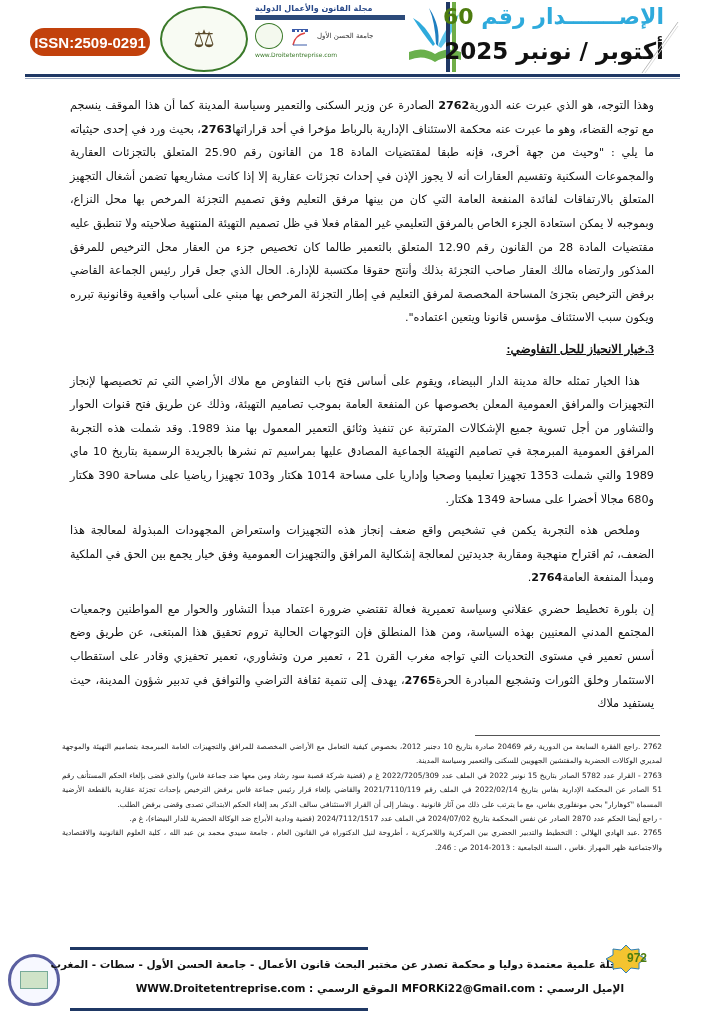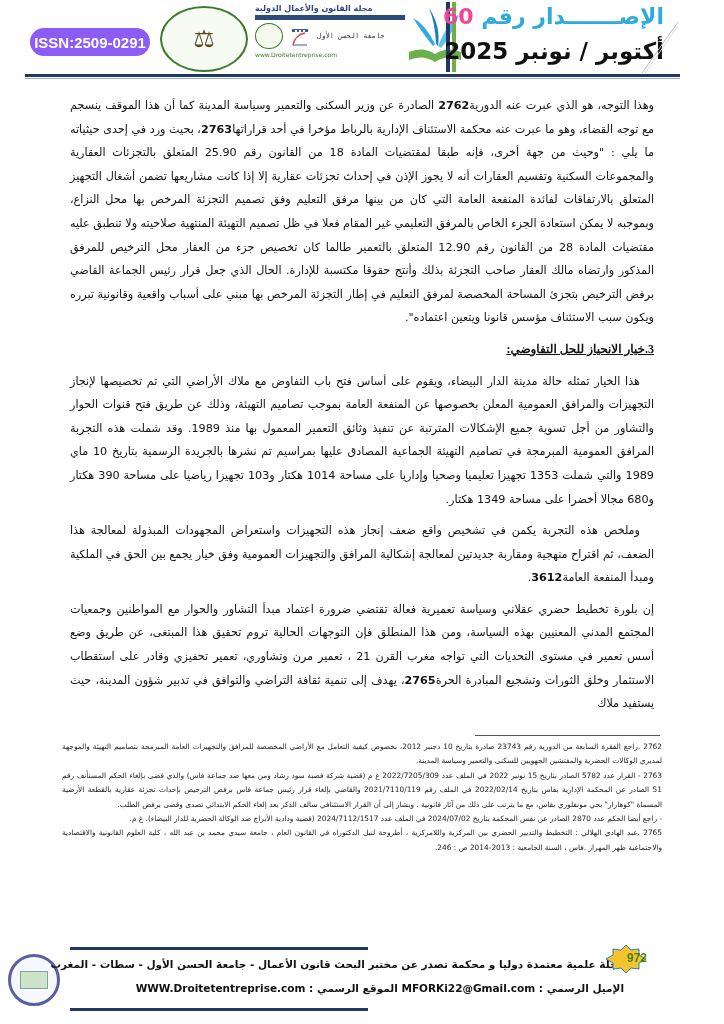--- a/index.html
+++ b/index.html
@@ -5,49 +5,49 @@
     html, body { margin: 0; padding: 0; }
     body {
       width: 724px; height: 1024px; background: #ffffff; overflow: hidden;
       font-family: "DejaVu Sans", "Liberation Sans", sans-serif; color: #111;
       position: relative;
     }
     
     .header { position: absolute; left: 0; top: 0; width: 724px; height: 78px; }
     .issn {
       position: absolute; left: 30px; top: 28px; width: 120px; height: 28px;
-      background: #8b5cf6; border-radius: 14px; color: #fff; direction: ltr;
+      background: #c2410c; border-radius: 14px; color: #fff; direction: ltr;
       font-family: "Liberation Sans", sans-serif; font-size: 15px; font-weight: bold;
       display: flex; align-items: center; justify-content: center;
     }
     .lab-seal {
       position: absolute; left: 160px; top: 6px; width: 84px; height: 62px;
       border: 2px solid #3b7a2a; border-radius: 50%; background: #f8fbf3;
       display: flex; align-items: center; justify-content: center;
     }
     .lab-seal .scale { font-size: 24px; color: #5a4a2a; }
     .journal-banner {
       position: absolute; left: 255px; top: 4px; width: 150px; height: 62px;
     }
     .jb-title { font-size: 8px; color: #2a4a8a; text-align: left; white-space: nowrap; font-weight: bold; }
     .jb-strip { height: 5px; background: #2c4a7a; margin: 2px 0 3px; }
     .jb-logos { display: flex; gap: 6px; align-items: center; direction: ltr; }
     .jb-mini-seal { width: 26px; height: 24px; border: 1.5px solid #3b7a2a; border-radius: 50%; background: #f4f9ee; }
-    .jb-uni { font-size: 7px; color: #333; font-family: Liberation Mono, monospace; }
+    .jb-uni { font-size: 7px; color: #333; }
     .jb-url { font-size: 6px; color: #3b7a2a; direction: ltr; text-align: left; margin-top: 2px; }
     .book-logo {
       position: absolute; left: 405px; top: 4px; width: 60px; height: 64px;
     }
     .vbar1 { position: absolute; left: 446px; top: 2px; width: 4px; height: 70px; background: #1f3864; }
     .vbar2 { position: absolute; left: 452px; top: 2px; width: 4px; height: 70px; background: #70ad47; }
     .issue-line {
       position: absolute; right: 60px; top: 4px; font-size: 22px; font-weight: bold;
       color: #2eaadc; white-space: nowrap;
     }
-    .issue-line .num { color: #ec4899; margin-left: 44px; }
+    .issue-line .num { color: #4d7c0f; margin-left: 44px; }
     .date-line {
       position: absolute; right: 60px; top: 38px; font-size: 23px; font-weight: bold; color: #111;
       white-space: nowrap;
     }
     .slash-deco { position: absolute; left: 640px; top: 20px; width: 40px; height: 55px; }
     .header-rule { position: absolute; left: 25px; top: 74px; width: 655px; height: 3px; background: #1f3864; }
     .header-rule2 { position: absolute; left: 25px; top: 78px; width: 655px; height: 1px; background: #9aa8c0; }
 
     
     .content {
@@ -142,28 +142,28 @@
   <div class="header-rule2"></div>
 </div>
 
 <div class="content">
   <p><span>وهذا التوجه، هو الذي عبرت عنه الدورية</span><b>2762</b><span> الصادرة عن وزير السكنى والتعمير وسياسة المدينة كما أن هذا الموقف ينسجم مع توجه القضاء، وهو ما عبرت عنه محكمة الاستئناف الإدارية بالرباط مؤخرا في أحد قراراتها</span><b>2763</b><span>، بحيث ورد في إحدى حيثياته ما يلي : "وحيث من جهة أخرى، فإنه طبقا لمقتضيات المادة 18 من القانون رقم 25.90 المتعلق بالتجزئات العقارية والمجموعات السكنية وتقسيم العقارات أنه لا يجوز الإذن في إحداث تجزئات عقارية إلا إذا كانت مشاريعها تضمن أشغال التجهيز المتعلق بالارتفاقات لفائدة المنفعة العامة التي كان من بينها مرفق التعليم وفق تصميم التجزئة المرخص بها محل النزاع، وبموجبه لا يمكن استعادة الجزء الخاص بالمرفق التعليمي غير المقام فعلا في ظل تصميم التهيئة المنتهية صلاحيته ولا تنطبق عليه مقتضيات المادة 28 من القانون رقم 12.90 المتعلق بالتعمير طالما كان تخصيص جزء من العقار محل الترخيص للمرفق المذكور وارتضاه مالك العقار صاحب التجزئة بذلك وأنتج حقوقا مكتسبة للإدارة. الحال الذي جعل قرار رئيس الجماعة القاضي برفض الترخيص بتجزئ المساحة المخصصة لمرفق التعليم في إطار التجزئة المرخص بها مبني على أسباب واقعية وقانونية تبرره ويكون سبب الاستئناف مؤسس قانونا ويتعين اعتماده".</span></p>
 
   <p class="section-heading">3.خيار الانحياز للحل التفاوضي:</p>
 
   <p class="indent">هذا الخيار تمثله حالة مدينة الدار البيضاء، ويقوم على أساس فتح باب التفاوض مع ملاك الأراضي التي تم تخصيصها لإنجاز التجهيزات والمرافق العمومية المعلن بخصوصها عن المنفعة العامة بموجب تصاميم التهيئة، وذلك عن طريق فتح قنوات الحوار والتشاور من أجل تسوية جميع الإشكالات المترتبة عن تنفيذ وثائق التعمير المعمول بها منذ 1989. وقد شملت هذه التجربة المرافق العمومية المبرمجة في تصاميم التهيئة الجماعية المصادق عليها بمراسيم تم نشرها بالجريدة الرسمية بتاريخ 10 ماي 1989 والتي شملت 1353 تجهيزا تعليميا وصحيا وإداريا على مساحة 1014 هكتار و103 تجهيزا رياضيا على مساحة 390 هكتار و680 مجالا أخضرا على مساحة 1349 هكتار.</p>
 
-  <p class="indent"><span>وملخص هذه التجربة يكمن في تشخيص واقع ضعف إنجاز هذه التجهيزات واستعراض المجهودات المبذولة لمعالجة هذا الضعف، ثم اقتراح منهجية ومقاربة جديدتين لمعالجة إشكالية المرافق والتجهيزات العمومية وفق خيار يجمع بين الحق في الملكية ومبدأ المنفعة العامة</span><b>3612</b><span>.</span></p>
+  <p class="indent"><span>وملخص هذه التجربة يكمن في تشخيص واقع ضعف إنجاز هذه التجهيزات واستعراض المجهودات المبذولة لمعالجة هذا الضعف، ثم اقتراح منهجية ومقاربة جديدتين لمعالجة إشكالية المرافق والتجهيزات العمومية وفق خيار يجمع بين الحق في الملكية ومبدأ المنفعة العامة</span><b>2764</b><span>.</span></p>
 
   <p><span>إن بلورة تخطيط حضري عقلاني وسياسة تعميرية فعالة تقتضي ضرورة اعتماد مبدأ التشاور والحوار مع المواطنين وجمعيات المجتمع المدني المعنيين بهذه السياسة، ومن هذا المنطلق فإن التوجهات الحالية تروم تحقيق هذا المبتغى، عن طريق وضع أسس تعمير في مستوى التحديات التي تواجه مغرب القرن 21 ، تعمير مرن وتشاوري، تعمير تحفيزي وقادر على استقطاب الاستثمار وخلق الثورات وتشجيع المبادرة الحرة</span><b>2765</b><span>، يهدف إلى تنمية ثقافة التراضي والتوافق في تدبير شؤون المدينة، حيث يستفيد ملاك</span></p>
 </div>
 
 <div class="fn-rule"></div>
 <div class="footnotes">
-  <p>2762 .راجع الفقرة السابعة من الدورية رقم 23743 صادرة بتاريخ 10 دجنبر 2012، بخصوص كيفية التعامل مع الأراضي المخصصة للمرافق والتجهيزات العامة المبرمجة بتصاميم التهيئة والموجهة لمديري الوكالات الحضرية والمفتشين الجهويين للسكنى والتعمير وسياسة المدينة.</p>
+  <p>2762 .راجع الفقرة السابعة من الدورية رقم 20469 صادرة بتاريخ 10 دجنبر 2012، بخصوص كيفية التعامل مع الأراضي المخصصة للمرافق والتجهيزات العامة المبرمجة بتصاميم التهيئة والموجهة لمديري الوكالات الحضرية والمفتشين الجهويين للسكنى والتعمير وسياسة المدينة.</p>
   <p>2763 - القرار عدد 5782 الصادر بتاريخ 15 نونبر 2022 في الملف عدد 2022/7205/309 غ م (قضية شركة قصبة سود رشاد ومن معها ضد جماعة فاس) والذي قضى بإلغاء الحكم المستأنف رقم 51 الصادر عن المحكمة الإدارية بفاس بتاريخ 2022/02/14 في الملف رقم 2021/7110/119 والقاضي بإلغاء قرار رئيس جماعة فاس برفض الترخيص بإحداث تجزئة عقارية بالقطعة الأرضية المسماة "كوهارار" بحي مونفلوري بفاس، مع ما يترتب على ذلك من آثار قانونية . ويشار إلى أن القرار الاستئنافي سالف الذكر بعد إلغاء الحكم الابتدائي تصدى وقضى برفض الطلب.</p>
   <p>- راجع أيضا الحكم عدد 2870 الصادر عن نفس المحكمة بتاريخ 2024/07/02 في الملف عدد 2024/7112/1517 (قضية ودادية الأبراج ضد الوكالة الحضرية للدار البيضاء)، غ م.</p>
   <p>2765 .عبد الهادي الهلالي : التخطيط والتدبير الحضري بين المركزية واللامركزية ، أطروحة لنيل الدكتوراه في القانون العام ، جامعة سيدي محمد بن عبد الله ، كلية العلوم القانونية والاقتصادية والاجتماعية ظهر المهراز .فاس ، السنة الجامعية : 2013-2014 ص : 246.</p>
 </div>
 
 <div class="footer-seal">
   <div class="inner"></div>
 </div>
 <div class="f-rule-top"></div>
 <div class="f-line1">مجلة علمية معتمدة  دوليا و محكمة تصدر عن مختبر البحث قانون الأعمال - جامعة الحسن الأول - سطات - المغرب</div>

